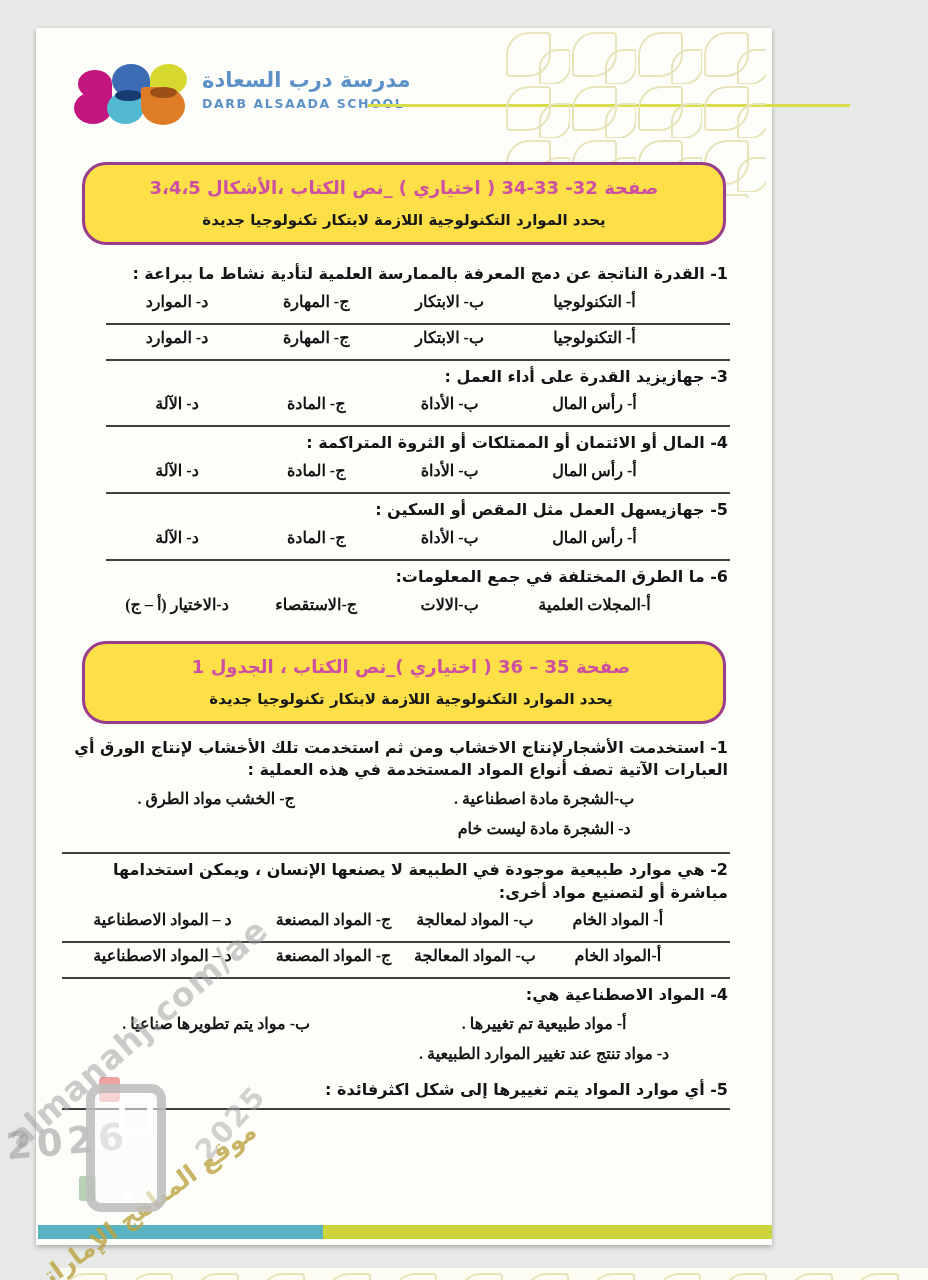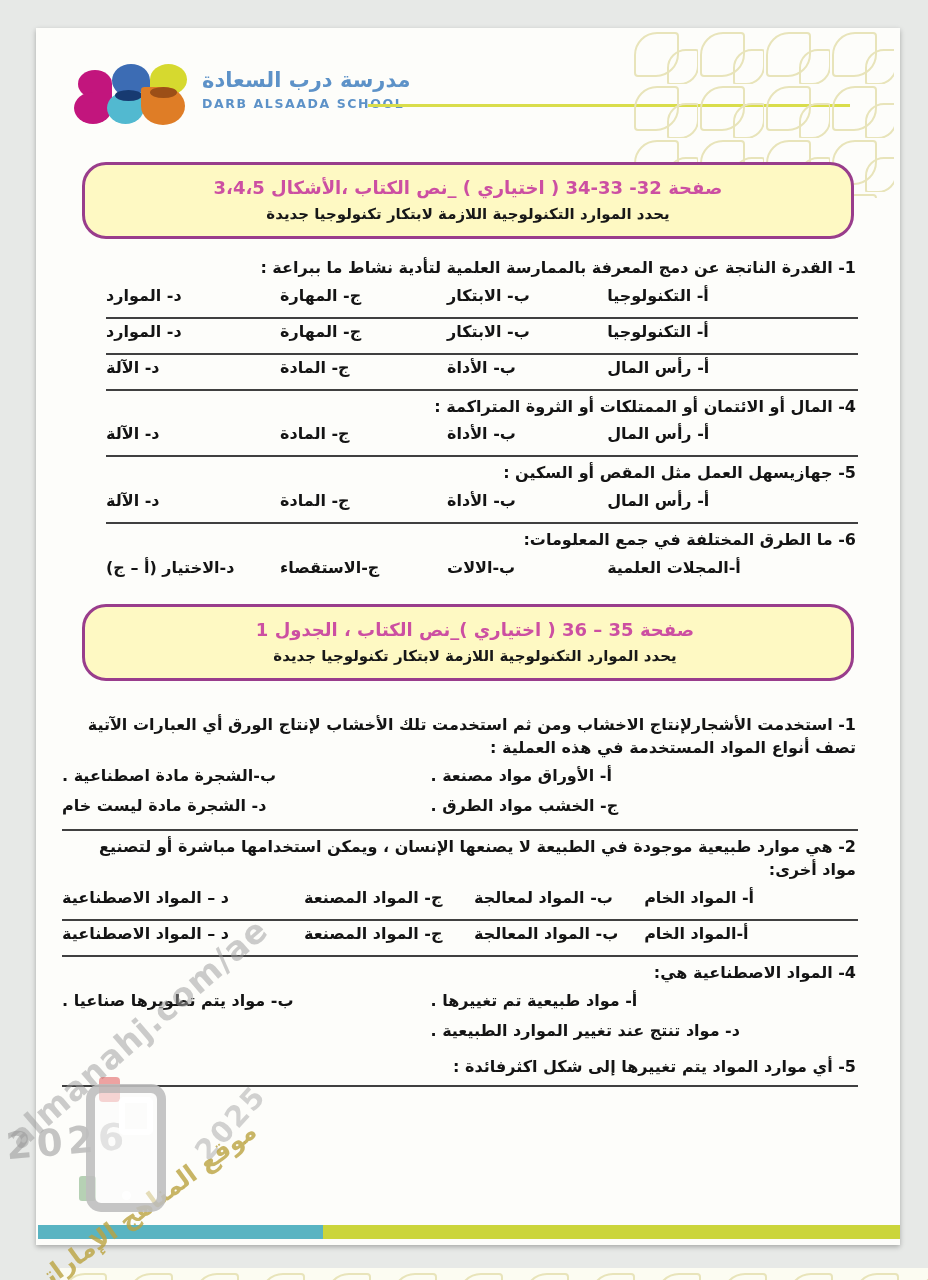--- a/index.html
+++ b/index.html
@@ -2,21 +2,21 @@
 <html lang="ar"><head>
 <meta charset="utf-8">
 <style>
   html,body{margin:0;padding:0;}
   body{
     width:928px;height:1280px;position:relative;overflow:hidden;
     background:#e7e9e7;
     font-family:"DejaVu Sans", sans-serif;
   }
   .page{
-    position:absolute;left:36px;top:28px;width:864px;height:1217px;
+    position:absolute;left:36px;top:28px;width:736px;height:1217px;
     background:#fdfdfa;box-shadow:0 2px 5px rgba(0,0,0,.28);
   }
   
   .header{position:relative;height:134px;}
   .logo{position:absolute;left:38px;top:36px;width:114px;height:64px;}
   .logo div{position:absolute;}
   .p-m1{left:4px;top:6px;width:34px;height:28px;background:#c2157d;border-radius:55% 55% 0 55%;}
   .p-m2{left:0;top:28px;width:38px;height:32px;background:#c2157d;border-radius:55% 0 55% 55%;}
   .p-blue{left:38px;top:0;width:38px;height:33px;background:#3c6cb4;border-radius:50% 50% 8% 50%;}
   .p-cyan{left:33px;top:28px;width:37px;height:32px;background:#52b9d0;border-radius:50% 12% 50% 50%;}
@@ -25,32 +25,32 @@
   .p-orange{left:67px;top:23px;width:44px;height:38px;background:#df7d26;border-radius:8% 50% 50% 50%;}
   .p-dkorange{left:76px;top:23px;width:27px;height:11px;background:#9c4f17;border-radius:50%;}
   .school-text{position:absolute;left:166px;top:40px;width:220px;color:#5d92c8;}
   .school-ar{font-size:21px;font-weight:bold;direction:rtl;text-align:left;}
   .school-en{font-size:12.5px;font-weight:bold;letter-spacing:1.6px;margin-top:4px;}
   .header-rule{position:absolute;left:332px;top:76px;width:482px;height:3px;background:#d9dd4b;}
   .corner-pattern{position:absolute;right:6px;top:2px;}
   
   .hdr-box{
     margin:0 46px;border:3px solid #993d8c;border-radius:24px;
-    padding:12px 10px 13px;text-align:center;background:#fef9c3;position:relative;
+    padding:12px 10px 13px;text-align:center;background:#fde047;position:relative;
   }
   .hdr-box.b2{margin-top:18px;padding-left:24px;}
   .hdr-title{color:#cc4fa2;font-weight:bold;font-size:18px;direction:rtl;}
-  .hdr-sub{color:#181818;font-weight:bold;font-size:15px;margin-top:7px;direction:rtl;}
+  .hdr-sub{color:#181818;font-weight:bold;font-size:15px;margin-top:13px;direction:rtl;}
   
   .qs{direction:rtl;font-weight:bold;color:#141414;}
   .qs.s1{padding:13px 42px 0 70px;}
-  .qs.s2{padding:28px 42px 0 26px;}
+  .qs.s2{padding:8px 42px 0 26px;}
   .q-text{font-size:16px;line-height:1.42;padding:5px 2px 3px;text-align:right;}
   .opts{display:grid;font-size:16px;}
-  .opts .opt{text-align:left;white-space:nowrap;}
+  .opts .opt{text-align:center;white-space:nowrap;font-family:Liberation Serif, serif;}
   .opts.inline.s1i{grid-template-columns:28% 23% 24% 25%;padding:3px 56px 9px 0;}
   .opts.inline.s2i{grid-template-columns:23% 22.5% 22.5% 32%;padding:3px 40px 9px 0;}
   .opts.twocol{grid-template-columns:53% 47%;row-gap:11px;padding:4px 12px 11px 0;}
   .divider{border-top:2px solid #404040;margin-top:3px;}
   
   .bar-teal{position:absolute;bottom:6px;left:2px;width:285px;height:14px;background:#59b4c2;}
   .bar-yellow{position:absolute;bottom:6px;left:287px;right:0;height:14px;background:#cbd53b;}
   .next-page{position:absolute;left:60px;top:1268px;width:868px;height:12px;background:#fcfcf2;overflow:hidden;}
   
   .wm{position:absolute;pointer-events:none;}
@@ -122,20 +122,21 @@
         <div class="question">
           <div class="opts inline s1i">
             <div class="opt">أ- التكنولوجيا</div>
             <div class="opt">ب- الابتكار</div>
             <div class="opt">ج- المهارة</div>
             <div class="opt">د- الموارد</div>
           </div>
           <div class="divider"></div>
         </div>
         <div class="question">
+          <div class="q-text">3- جهازيزيد القدرة على أداء العمل :</div>
           <div class="opts inline s1i">
             <div class="opt">أ- رأس المال</div>
             <div class="opt">ب- الأداة</div>
             <div class="opt">ج- المادة</div>
             <div class="opt">د- الآلة</div>
           </div>
           <div class="divider"></div>
         </div>
         <div class="question">
           <div class="q-text">4- المال أو الائتمان أو الممتلكات أو الثروة المتراكمة :</div>
@@ -168,21 +169,20 @@
         </div>
       </div>
       <div class="hdr-box b2">
         <div class="hdr-title">صفحة 35 – 36 ( اختياري )_نص الكتاب ، الجدول 1</div>
         <div class="hdr-sub">يحدد الموارد التكنولوجية اللازمة لابتكار تكنولوجيا جديدة</div>
       </div>
       <div class="qs s2">
         <div class="question">
           <div class="q-text">1- استخدمت الأشجارلإنتاج الاخشاب ومن ثم استخدمت تلك الأخشاب لإنتاج الورق أي العبارات الآتية تصف أنواع المواد المستخدمة في هذه العملية :</div>
           <div class="opts twocol">
-            <div class="opt">أ- الأوراق مواد مصنعة .</div>
             <div class="opt">ب-الشجرة مادة اصطناعية .</div>
             <div class="opt">ج- الخشب مواد الطرق .</div>
             <div class="opt">د- الشجرة مادة ليست خام</div>
           </div>
           <div class="divider"></div>
         </div>
         <div class="question">
           <div class="q-text">2- هي موارد طبيعية موجودة في الطبيعة لا يصنعها الإنسان ، ويمكن استخدامها مباشرة أو لتصنيع مواد أخرى:</div>
           <div class="opts inline s2i">
             <div class="opt">أ-  المواد الخام</div>

